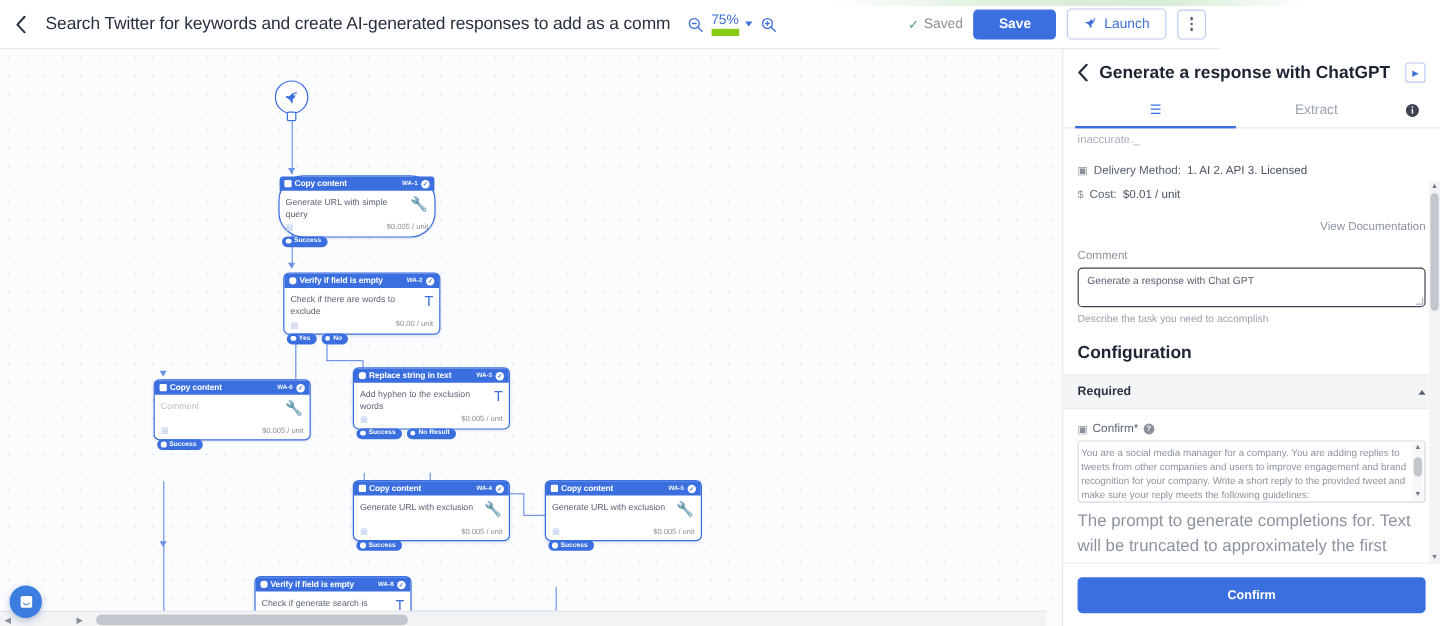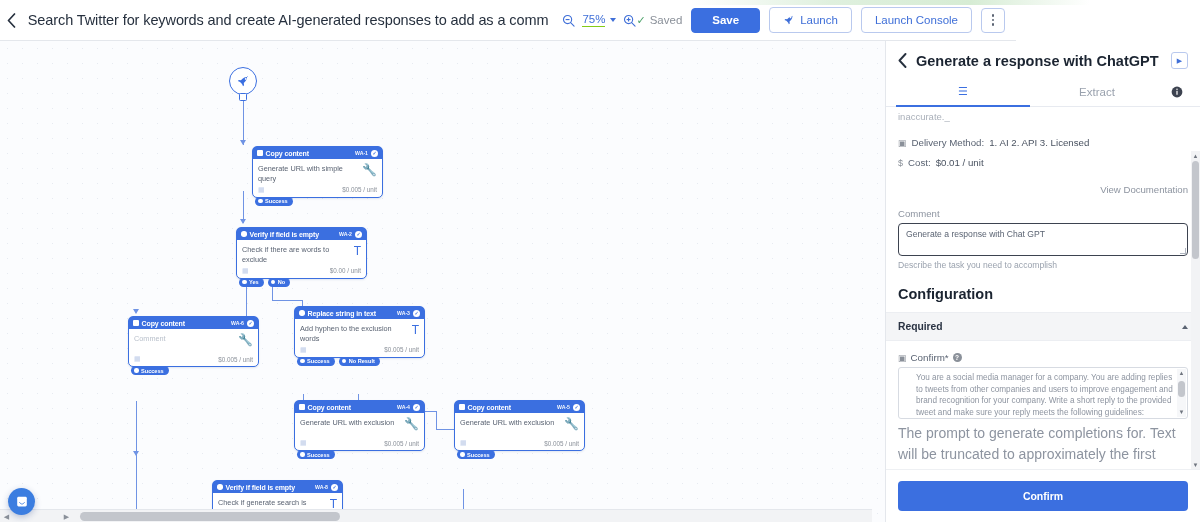--- a/index.html
+++ b/index.html
@@ -25,21 +25,21 @@
     width: 34px; height: 41px; display: flex; align-items: center;
     justify-content: center; color: #3b4252; cursor: pointer;
   }
   .flow-title {
     font-size: 14.5px; color: #26303e; white-space: nowrap;
     margin-left: 4px; letter-spacing: -0.1px;
   }
   .zoom-group { display: flex; align-items: center; gap: 7px; margin-left: 14px; }
   .zoom-ico { color: #3f6fd8; cursor: pointer; display: flex; }
   .zoom-val {
-    font-size: 11.5px; color: #3f6fd8; border-bottom: 1px solid #84cc16;
+    font-size: 11.5px; color: #3f6fd8; border-bottom: 6px solid #84cc16;
     padding-bottom: 1px; cursor: pointer;
   }
   .caret-dn {
     width: 0; height: 0; border-left: 3.5px solid transparent;
     border-right: 3.5px solid transparent; border-top: 4px solid #3f6fd8;
     margin-left: -2px; cursor: pointer;
   }
   .topbar-right {
     margin-left: auto; display: flex; align-items: center;
     gap: 9px; padding-right: 11px;
@@ -210,21 +210,21 @@
   }
   .prompt-label { display: flex; align-items: center; gap: 4px; margin-top: 11px; font-size: 9.8px; color: #5a6372; }
   .prompt-label .pico { color: #8a9099; font-size: 9px; }
   .q-ico {
     width: 9px; height: 9px; border-radius: 50%; background: #8a9099; color: #fff;
     font-size: 6.6px; display: flex; align-items: center; justify-content: center;
     font-weight: 700; cursor: pointer;
   }
   .prompt-box {
     margin-top: 4px; border: 1px solid #d7dbe2; border-radius: 3px; height: 52px;
-    padding: 4px 14px 4px 17px; font-size: 8.2px; line-height: 1.42; color: #8d94a0;
+    padding: 4px 14px 4px 2px; font-size: 8.2px; line-height: 1.42; color: #8d94a0;
     position: relative; overflow: hidden; background: #fff;
   }
   .prompt-sb {
     position: absolute; right: 1px; top: 1px; bottom: 1px; width: 9px; background: #f6f7f9;
   }
   .prompt-sb .pth { position: absolute; left: 1px; top: 12px; width: 7px; height: 16px; background: #c3c6cc; border-radius: 4px; }
   .prompt-sb .pa { position: absolute; left: 0; width: 9px; height: 9px; display: flex;
     align-items: center; justify-content: center; color: #6f757f; font-size: 6px; }
   .prompt-help { font-size: 14px; color: #8d94a0; line-height: 1.5; margin-top: 4px; }
   .confirm-wrap {
@@ -287,21 +287,20 @@
       <div class="btn btn-primary">Save</div>
       <div class="btn btn-outline">
         <span>
           <svg width="11" height="11" viewBox="0 0 14 14">
             <path d="M11.8 2.2c-2.4-.4-4.6.6-6.2 2.2L4.3 5.7 2 5.4.9 6.5l2.4 1.1 2.1 2.1 1.1 2.4 1.1-1.1-.3-2.3 1.3-1.3C10.2 5.8 11.2 3.6 10.8 1.2z" fill="#3f6fd8" transform="translate(1,1)"></path>
             <circle cx="9.6" cy="4.4" r="1.1" fill="#fff"></circle>
           </svg>
         </span>
         <span>Launch</span>
       </div>
-      <div class="btn btn-outline">Launch Console</div>
       <div class="kebab">
           <i></i>
           <i></i>
           <i></i>
         </div>
     </div>
   </div>
 
   <div class="canvas">
     <div class="grid-dots"></div>
@@ -340,21 +339,21 @@
     <div class="edge h" style="left:436px; top:388px; width:27px;"></div>
     <div class="edge v" style="left:463px; top:388px; height:10px;"></div>
     <div class="arrow" style="left:459.5px; top:392px;"></div>
 
     <div class="edge v" style="left:303px; top:448px; height:31px;"></div>
     <div class="edge h" style="left:280px; top:479px; width:23px;"></div>
     <div class="edge v" style="left:463px; top:448px; height:20px;"></div>
     <div class="edge h" style="left:320px; top:468px; width:143px;"></div>
     <div class="edge v" style="left:320px; top:468px; height:11px;"></div>
 
-    <div class="node" style="left:252px; top:105px;">
+    <div class="node" style="left:232px; top:105px;border-radius:21px;">
       <div class="node-hd">
         <span class="sq"></span>
         <span class="ttl">Copy content</span>
         <span class="badge">WA-1</span>
         <span class="chk">✓</span>
       </div>
       <div class="node-bd">
         <span class="txt">Generate URL with simple query</span>
         <span class="gl">🔧</span>
       </div>

